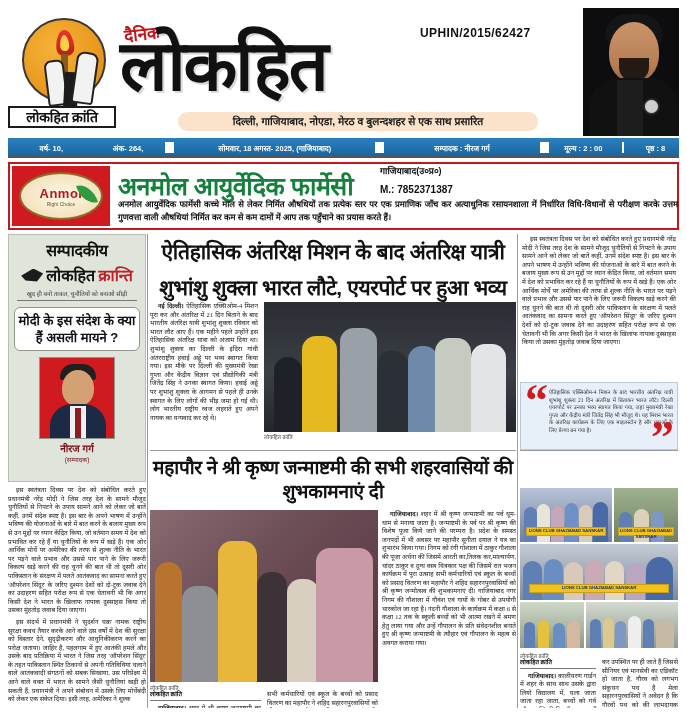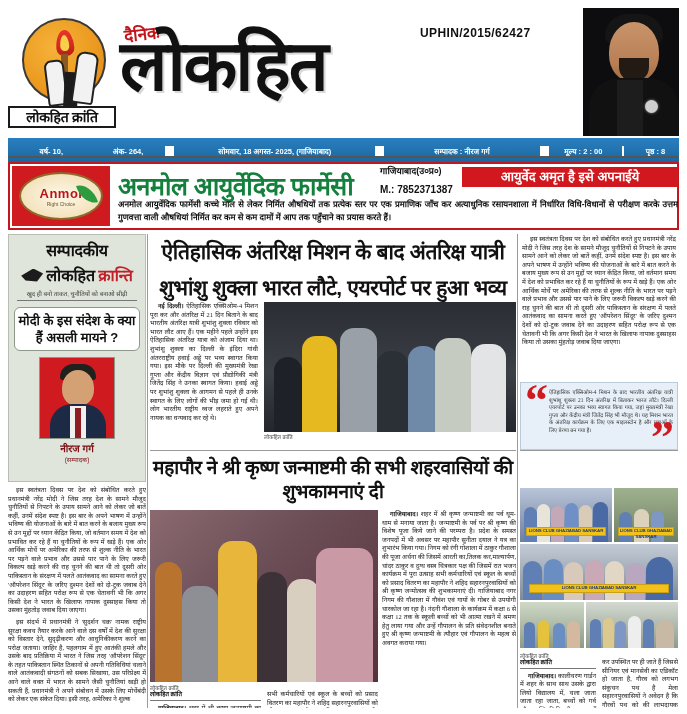--- a/index.html
+++ b/index.html
@@ -96,21 +96,21 @@
     position:absolute; left:34px; top:72px; width:26px; height:56px;
     background:#1d1d1d;
   }
   .celeb .brooch{
     position:absolute; left:62px; top:92px; width:13px; height:13px;
     background:#cfcfcf; border-radius:50%; box-shadow:0 0 3px #888;
   }
 
   
   .infobar {
-    position:absolute; left:8px; top:138px; width:671px; height:26px;
+    position:absolute; left:8px; top:138px; width:671px; height:19px;
     background: linear-gradient(to bottom,#2a7fbf 0%, #19659d 100%);
     color:#fff; font-size:7.5px; font-weight:bold;
     display:flex; align-items:center;
   }
   .infobar .cell { text-align:center; white-space:nowrap; }
   .infobar .sep { width:9px; height:11px; background:#fff; margin:0 4px; flex:0 0 auto;}
   .infobar .thin { width:2px; height:11px; background:#fff; margin:0 8px; flex:0 0 auto;}
   .rule { position:absolute; left:8px; top:156px; width:671px; height:2px; background:#555; }
 
   
@@ -301,20 +301,21 @@
         <div class="fist-a"></div>
         <div class="fist-dark"></div>
         <div class="fist-b"></div>
       </div>
       <div class="logo-name">लोकहित क्रांति</div>
     </div>
 
     <div class="dainik">दैनिक</div>
     <div class="reg-no">UPHIN/2015/62427</div>
     <div class="title-lok">लोकहित</div>
+    <div class="strapline">दिल्ली, गाजियाबाद, नोएडा, मेरठ व बुलन्दशहर से एक साथ प्रसारित</div>
 
     <div class="celeb">
       <div class="hair"></div>
       <div class="face"></div>
       <div class="beard"></div>
       <div class="body"></div>
       <div class="shirt"></div>
       <div class="brooch"></div>
     </div>
   </div>
@@ -337,21 +338,20 @@
     <div class="ad-logo">
       <div class="ad-logo-in">
         <b>Anmol</b>
         <i>Right Choice</i>
         <span class="ad-leaf"></span>
       </div>
     </div>
     <div class="ad-title">अनमोल आयुर्वेदिक फार्मेसी</div>
     <div class="ad-city">गाजियाबाद(उ०प्र०)</div>
     <div class="ad-mobile">M.: 7852371387</div>
-    <div class="ad-tag">आयुर्वेद अमृत है इसे अपनाईये</div>
     <div class="ad-body">अनमोल आयुर्वेदिक फार्मेसी कच्चे माल से लेकर निर्मित औषधियों तक प्रत्येक स्तर पर एक प्रमाणिक जाँच कर अत्याधुनिक रसायनशाला में निर्धारित विधि-विधानों से परीक्षण करके उत्तम गुणवत्ता वाली औषधियां निर्मित कर कम से कम दामों में आप तक पहुँचाने का प्रयास करते हैं।</div>
   </div>
 
   <div class="content">
 
     <div class="vline" style="left:139px; top:0; height:474px;"></div>
     <div class="vline" style="left:509px; top:0; height:474px;"></div>
     <div class="hline" style="left:142px; top:216px; width:366px;"></div>
     <div class="hline" style="left:512px; top:216px; width:158px;"></div>
 

